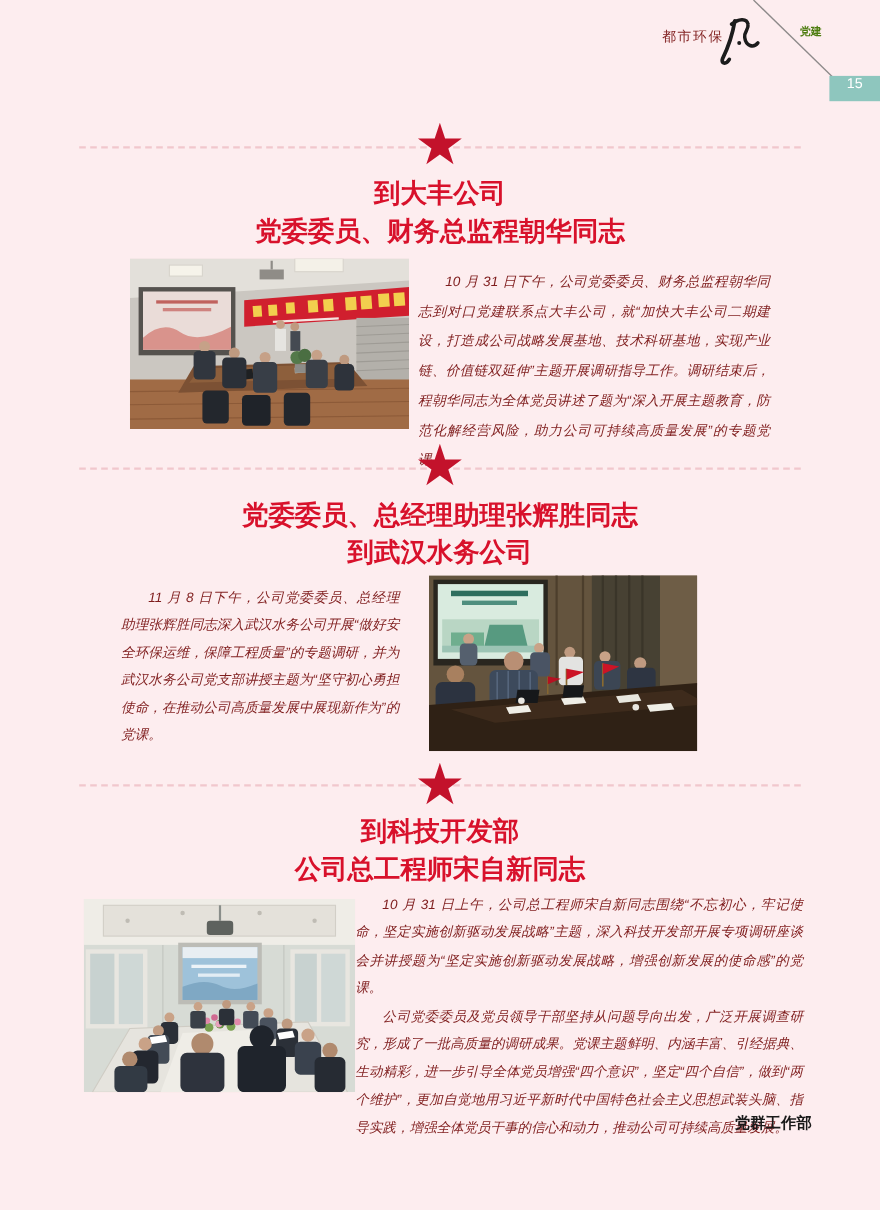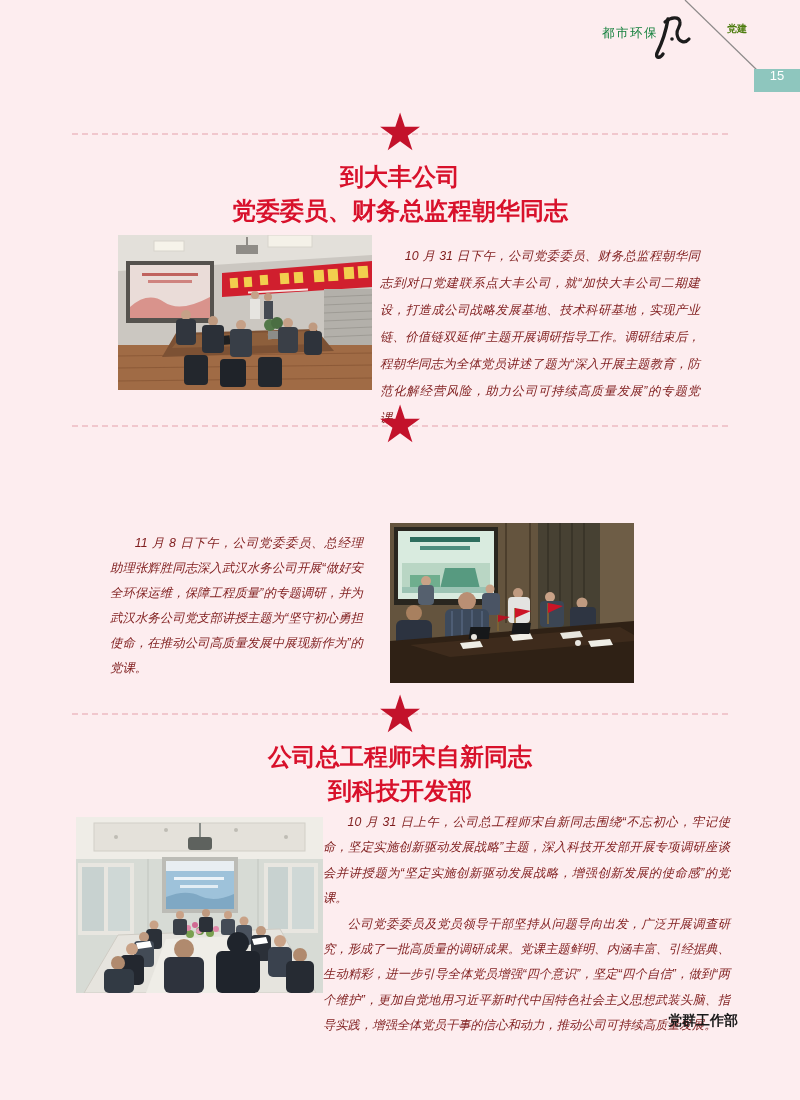--- a/index.html
+++ b/index.html
@@ -4,21 +4,21 @@
 <style>
   html,body{margin:0;padding:0;}
   .page{
     position:relative;width:800px;height:1100px;overflow:hidden;
     background:#fdedef;
     font-family:"Liberation Sans","DejaVu Sans",sans-serif;
     color:#3b3b3b;
   }
   .abs{position:absolute;}
   
-  .brand{left:602px;top:25px;font-size:12.5px;letter-spacing:1.5px;color:#15803d;}
+  .brand{left:602px;top:25px;font-size:12.5px;letter-spacing:1.5px;color:#7f1d1d;}
   .logo-mark{left:650px;top:13px;width:42px;height:50px;}
   .diag{left:683px;top:0;width:78px;height:74px;}
   .section-label{left:727px;top:22px;font-size:10px;font-weight:bold;color:#4d7c0f;}
   .pagenum-box{left:754px;top:69px;width:46px;height:23px;background:#8ec6be;
     display:flex;align-items:flex-start;justify-content:center;}
   .pagenum-box span{color:#ffffff;font-size:13px;line-height:1;}
   
   .divider{left:72px;width:656px;height:0;border-top:2px dashed #f1c7cd;}
   .d1{top:133px;} .d2{top:425px;} .d3{top:713px;}
   .star{left:0;width:800px;text-align:center;font-size:52px;line-height:52px;
@@ -161,20 +161,24 @@
       <rect x="140" y="122" width="24" height="30" rx="4" fill="#23272d"></rect>
     </svg>
   </div>
 
   <div class="abs body-text bt1">
     <p>10 月 31 日下午，公司党委委员、财务总监程朝华同志到对口党建联系点大丰公司，就“加快大丰公司二期建设，打造成公司战略发展基地、技术科研基地，实现产业链、价值链双延伸”主题开展调研指导工作。调研结束后，程朝华同志为全体党员讲述了题为“深入开展主题教育，防范化解经营风险，助力公司可持续高质量发展”的专题党课。</p>
   </div>
 
   <div class="abs divider d2"></div>
   <div class="abs star s2">★</div>
+  <h2 class="abs title t2">
+    <span>党委委员、总经理助理张辉胜同志</span>
+    <span>到武汉水务公司</span>
+  </h2>
 
   <div class="abs body-text bt2">
     <p>11 月 8 日下午，公司党委委员、总经理助理张辉胜同志深入武汉水务公司开展“做好安全环保运维，保障工程质量”的专题调研，并为武汉水务公司党支部讲授主题为“坚守初心勇担使命，在推动公司高质量发展中展现新作为”的党课。</p>
   </div>
 
   <div class="abs photo ph2">
     <svg viewBox="0 0 244 160" preserveAspectRatio="none">
       <rect width="244" height="160" fill="#64543e"></rect>
       <g stroke="#4c3e2c" stroke-width="2">
         <line x1="116" y1="0" x2="116" y2="100"></line>
@@ -237,22 +241,22 @@
       <rect x="95" y="104" width="20" height="12" fill="#16181a" transform="skewX(-8)"></rect>
       <rect x="137" y="100" width="18" height="11" fill="#16181a" transform="skewX(-8)"></rect>
       <circle cx="84" cy="114" r="3" fill="#e8e6e0"></circle>
         <circle cx="188" cy="120" r="3" fill="#e8e6e0"></circle>
     </svg>
   </div>
 
   <div class="abs divider d3"></div>
   <div class="abs star s3">★</div>
   <h2 class="abs title t3">
+    <span>到科技开发部</span>
     <span>公司总工程师宋自新同志</span>
-    <span>到科技开发部</span>
   </h2>
 
   <div class="abs photo ph3">
     <svg viewBox="0 0 247 176" preserveAspectRatio="none">
       <rect width="247" height="176" fill="#d7dbd5"></rect>
       <rect x="0" y="0" width="247" height="42" fill="#efede7"></rect>
       <rect x="18" y="6" width="211" height="28" fill="#e4e1da" stroke="#d2cfc7"></rect>
       <circle cx="40" cy="20" r="2" fill="#bfbcb4"></circle>
         <circle cx="90" cy="13" r="2" fill="#bfbcb4"></circle>
       <circle cx="160" cy="13" r="2" fill="#bfbcb4"></circle>

